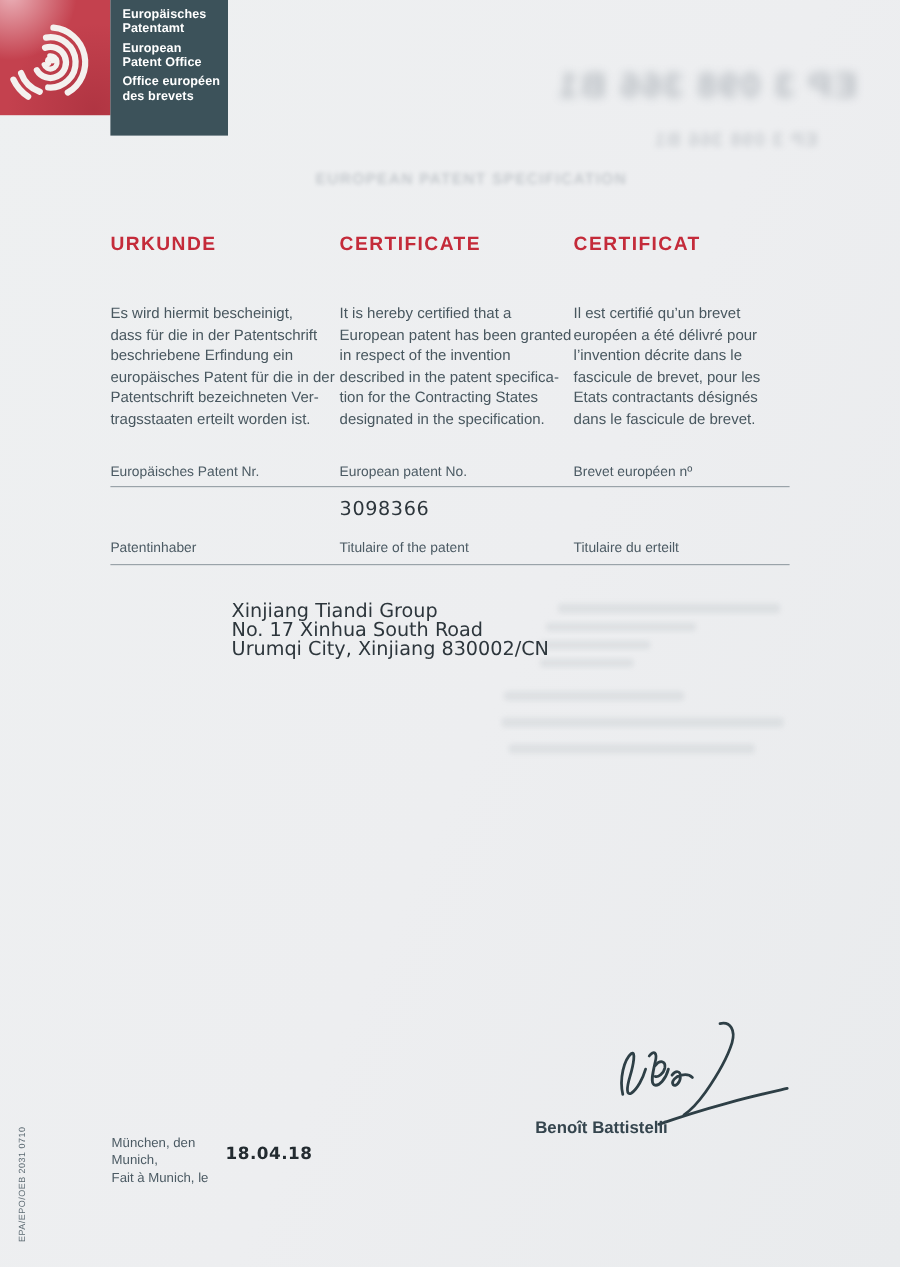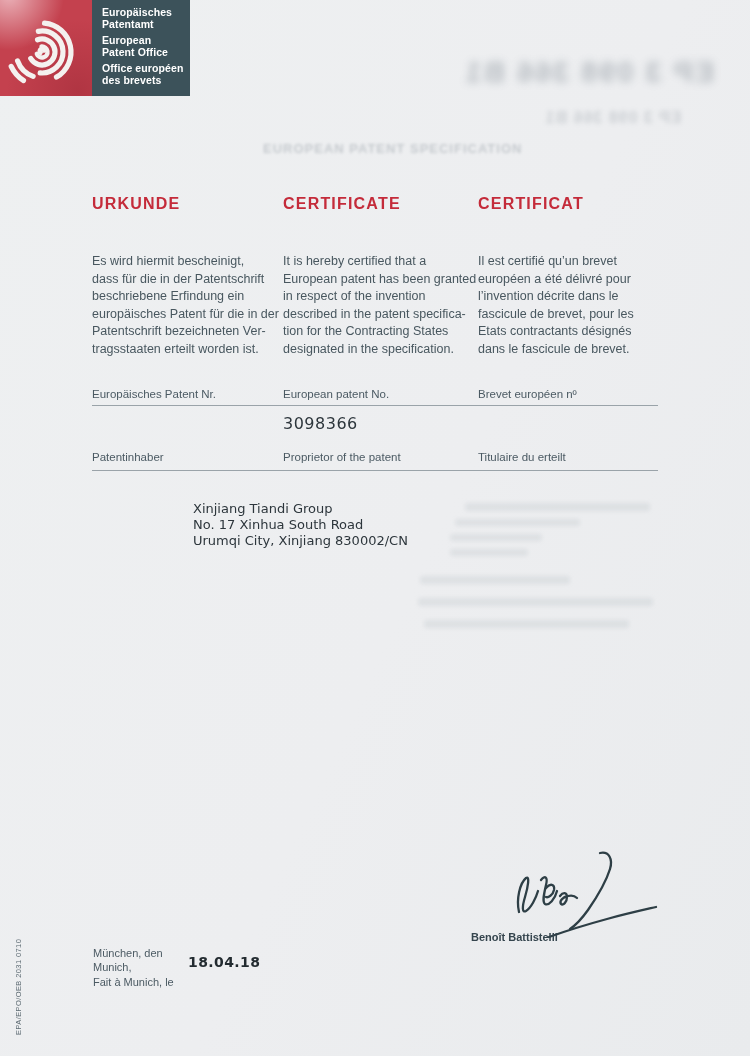--- a/index.html
+++ b/index.html
@@ -14,21 +14,21 @@
 
   
   .logo-red{
     left:0; top:0; width:92px; height:96px;
     background:#c4414e;
     background-image:
       radial-gradient(circle at 10% -5%, rgba(247,214,219,.75), rgba(247,214,219,0) 42%),
       radial-gradient(circle at 85% 95%, rgba(125,22,36,.28), rgba(125,22,36,0) 60%);
   }
   .logo-teal{
-    left:92px; top:0; width:98px; height:96px;
+    left:92px; top:0; width:98px; height:113px;
     background:#3c525a; box-sizing:border-box; padding:7px 0 0 10px;
   }
   .org{
     color:#ffffff; font-weight:bold; font-size:10.5px; line-height:11.5px;
     letter-spacing:.1px; white-space:pre-line; margin:0 0 5px 0;
   }
 
   
   .ghost-text{color:#6b7681; font-weight:bold; white-space:nowrap;}
   .g1{left:492px; top:56px; width:222px; font-size:29px; letter-spacing:2px;
@@ -51,26 +51,26 @@
     color:#48575f; font-size:12.5px; line-height:17.5px; white-space:pre-line;
   }
 
   
   .flabel{color:#4b5a63; font-size:11.5px; white-space:nowrap;}
   .rule{height:1px; background:#9aa3a9;}
 
   
   .typed{font-family:"DejaVu Sans", sans-serif; color:#2d363c;}
   .pat-number{left:283px; top:414px; font-size:16px; letter-spacing:.5px;}
-  .address{left:193px; top:501px; font-size:13px; line-height:16.2px; white-space:pre-line;}
+  .address{left:193px; top:501px; font-size:16px; line-height:16.2px; white-space:pre-line;}
   .date{left:188px; top:954px; font-size:14px; font-weight:bold; color:#232b30; letter-spacing:.4px;}
 
   
   .place{left:93px; top:946px; color:#4b5a63; font-size:11px; line-height:14.3px; white-space:pre-line;}
-  .sig-name{left:459px; top:931px; color:#35454e; font-size:11px; font-weight:bold;padding-left:12px;}
+  .sig-name{left:434px; top:931px; color:#35454e; font-size:14px; font-weight:bold;padding-left:12px;}
   .sig-titles{left:459px; top:951px; color:#47565f; font-size:11px; line-height:12.1px; white-space:pre-line;}
 
   .formcode{
     left:14px; top:930px; height:105px;
     writing-mode:vertical-rl; transform:rotate(180deg);
     font-size:7.5px; color:#5c6a72; letter-spacing:.4px; white-space:nowrap;
   }
 </style>
 </head>
 <body>
@@ -135,21 +135,21 @@
 Etats contractants désignés
 dans le fascicule de brevet.</p>
 
   <span class="abs flabel" style="left:92px;top:388px;">Europäisches Patent Nr.</span>
   <span class="abs flabel" style="left:283px;top:388px;">European patent No.</span>
   <span class="abs flabel" style="left:478px;top:388px;">Brevet européen nº</span>
   <div class="abs rule" style="left:92px;top:405px;width:566px;"></div>
   <div class="abs typed pat-number">3098366</div>
 
   <span class="abs flabel" style="left:92px;top:451px;">Patentinhaber</span>
-  <span class="abs flabel" style="left:283px;top:451px;">Proprietor of the patent</span>
+  <span class="abs flabel" style="left:283px;top:451px;">Titulaire of the patent</span>
   <span class="abs flabel" style="left:478px;top:451px;">Titulaire du erteilt</span>
   <div class="abs rule" style="left:92px;top:470px;width:566px;"></div>
   <div class="abs typed address">Xinjiang Tiandi Group
 No. 17 Xinhua South Road
 Urumqi City, Xinjiang 830002/CN</div>
 
   <div class="abs place">München, den
 Munich,
 Fait à Munich, le</div>
   <div class="abs typed date">18.04.18</div>

